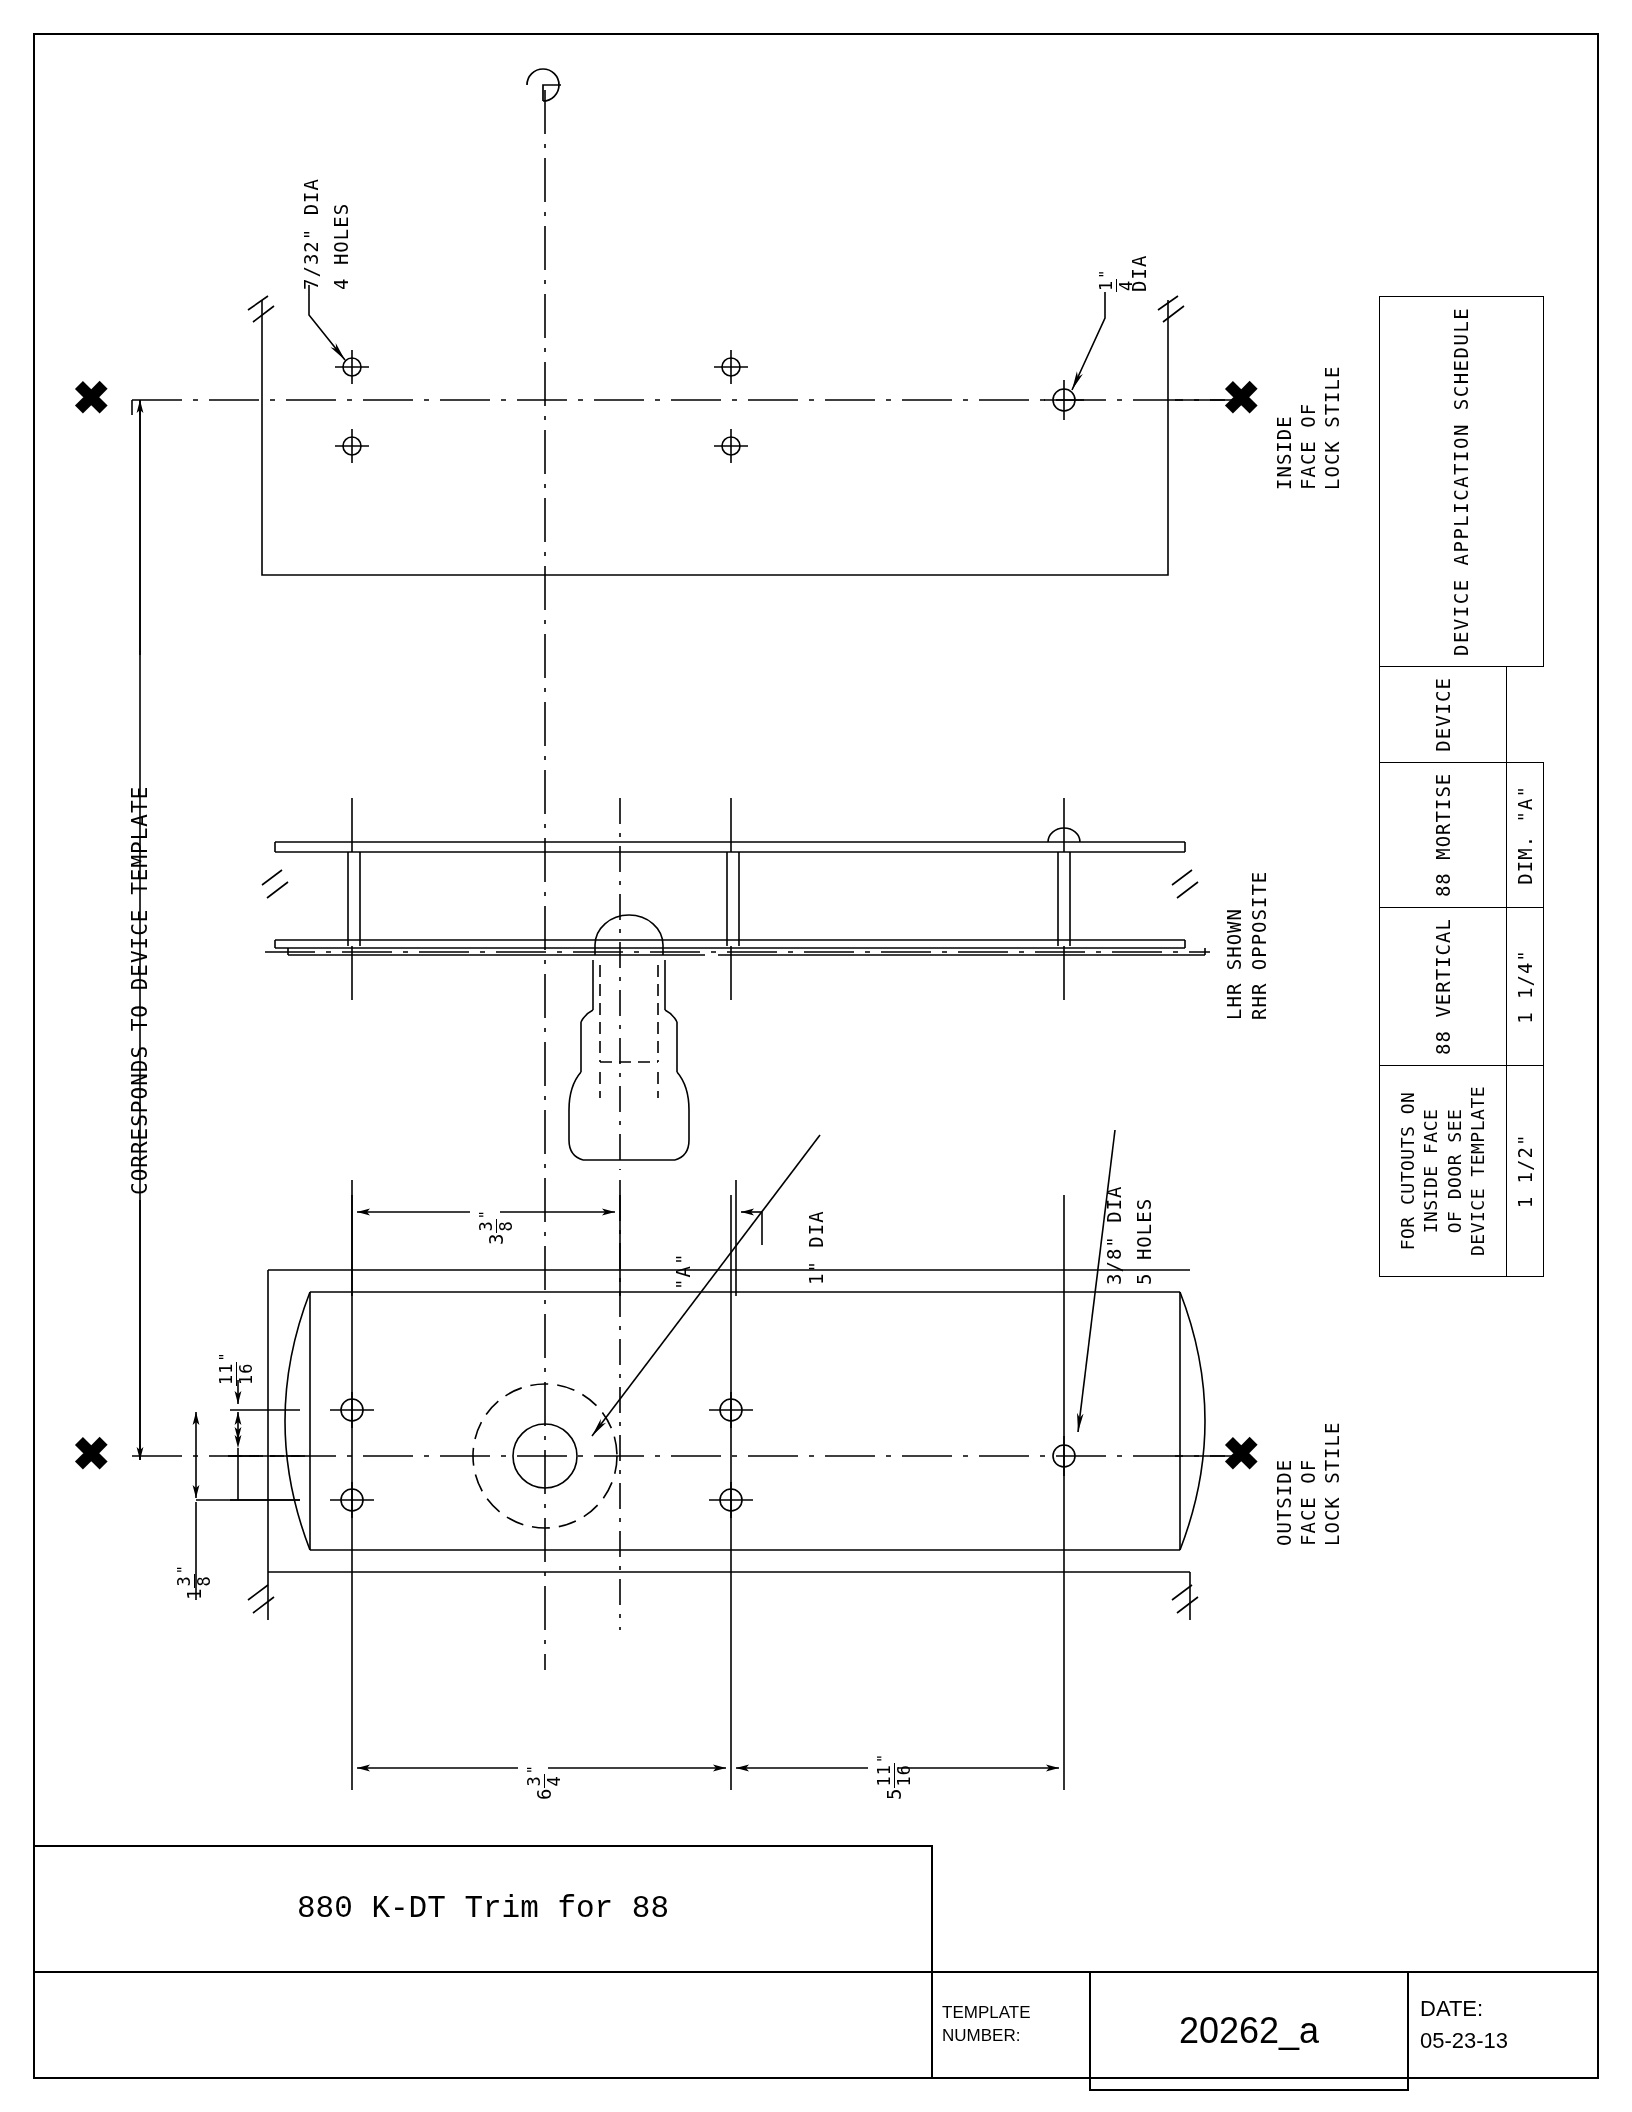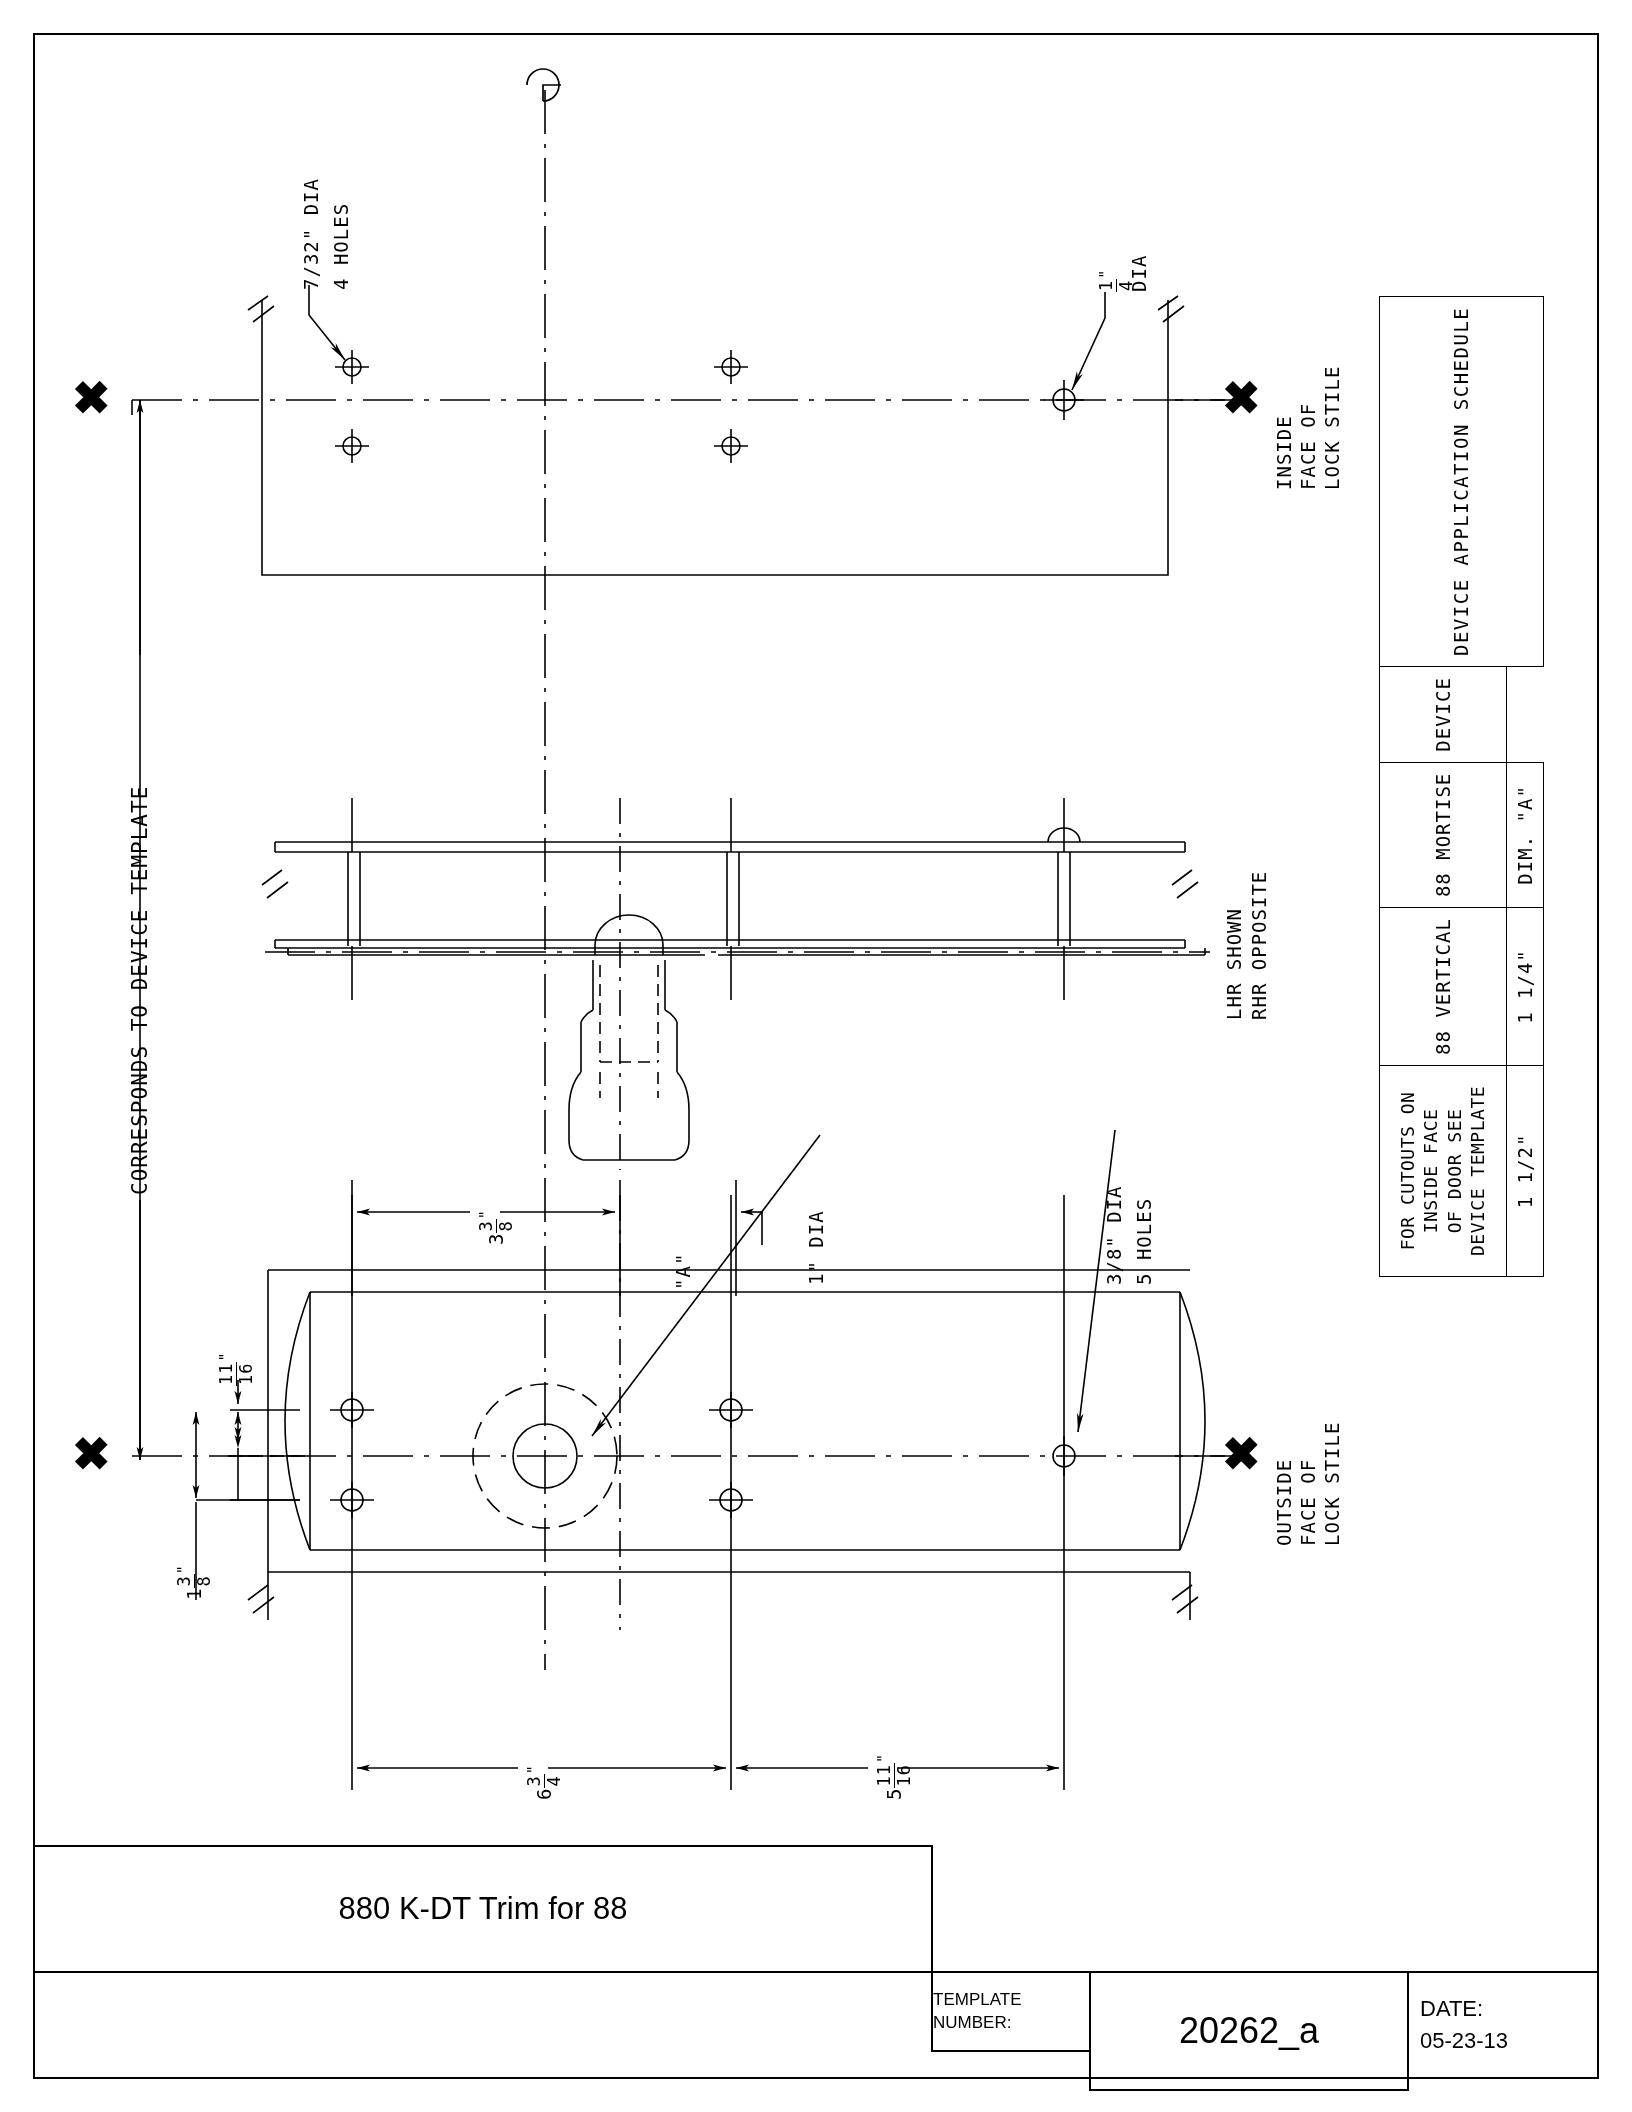--- a/index.html
+++ b/index.html
@@ -20,27 +20,27 @@
   
   .frac{display:inline-block;text-align:center;vertical-align:middle;font-family:"DejaVu Sans Mono",monospace;}
   .frac .n{display:block;font-size:17px;line-height:1.04;border-bottom:1.4px solid #000;padding:0 1px;}
   .frac .d{display:block;font-size:17px;line-height:1.08;padding:0 1px;}
   .whole{font-family:"DejaVu Sans Mono",monospace;font-size:19px;vertical-align:middle;}
   .qt{font-family:"DejaVu Sans Mono",monospace;font-size:15px;vertical-align:top;}
 
   
   .tb{position:absolute;box-sizing:border-box;border:2px solid #000;}
   #tb-title{left:33px;top:1845px;width:900px;height:128px;display:flex;align-items:center;justify-content:center;}
-  #tb-title .t{text-align:center;font-family:Liberation Sans, sans-serif;font-size:31px;line-height:1.45;font-weight:400;}
+  #tb-title .t{text-align:center;font-family:Liberation Mono, monospace;font-size:31px;line-height:1.45;font-weight:400;}
   #tb-logo{left:931px;top:1845px;width:668px;height:128px;display:flex;align-items:center;justify-content:center;}
   #tb-logo .logo{font-family:"Liberation Sans",sans-serif;font-weight:bold;font-size:47px;letter-spacing:-1px;transform:scaleX(1.06);}
   #tb-logo .reg{font-size:18px;vertical-align:sub;font-weight:bold;}
   #tb-notes{left:33px;top:1971px;width:900px;height:108px;display:flex;align-items:center;justify-content:center;}
   #tb-notes .n{font-size:17px;font-family:"Liberation Sans",sans-serif;}
-  #tb-tmplbl{left:931px;top:1971px;width:160px;height:81px;display:flex;flex-direction:column;justify-content:center;}
+  #tb-tmplbl{left:931px;top:1971px;width:160px;height:108px;display:flex;flex-direction:column;justify-content:center;padding-left:9px;}
   #tb-tmplbl span{font-size:17px;line-height:1.35;}
   #tb-tmpnum{left:1089px;top:1971px;width:320px;height:120px;display:flex;align-items:center;justify-content:center;}
   #tb-tmpnum .v{font-size:36px;font-family:"Liberation Sans",sans-serif;}
   #tb-date{left:1407px;top:1971px;width:192px;height:108px;display:flex;flex-direction:column;justify-content:center;padding-left:11px;}
   #tb-date span{font-size:22px;line-height:1.45;}
 
   
   #sched{position:absolute;left:1379px;top:1277px;transform-origin:0 0;transform:rotate(-90deg);}
   #sched table{border-collapse:collapse;font-family:"DejaVu Sans Mono",monospace;}
   #sched td{border:1.6px solid #000;font-size:19px;text-align:center;padding:7px 10px;white-space:nowrap;letter-spacing:1px;}

